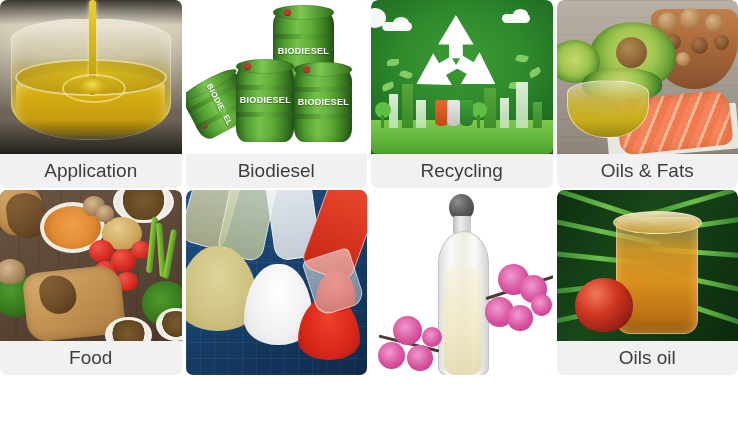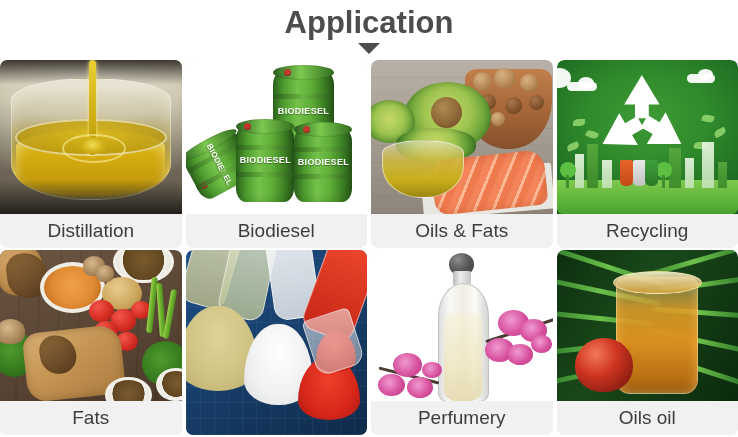--- a/index.html
+++ b/index.html
@@ -367,41 +367,37 @@
   .palm-fruit {
     position:absolute; border-radius:50% 50% 46% 46%;
     background: radial-gradient(circle at 36% 30%, #f2795a 0%, #cf3521 40%, #8c1d12 80%, #5e1109 100%);
   }
 </style>
 </head>
 <body>
 
 <div class="page">
 
-  <div class="header">
-    <div class="title">Application</div>
-    <div class="caret"></div>
-  </div>
 
   <div class="grid">
 
     <div class="tile">
       <div class="thumb">
         <div class="scene distil-bg">
           <div class="distil-dark-top"></div>
           <div class="bowl-outer"></div>
           <div class="bowl-liquid"></div>
           <div class="bowl-rim"></div>
           <div class="pour-stream"></div>
           <div class="pour-ring"></div>
           <div class="pour-splash"></div>
           <div class="distil-dark-bot"></div>
         </div>
       </div>
-      <div class="caption">Distillation</div>
+      <div class="caption">Application</div>
     </div>
 
     <div class="tile">
       <div class="thumb">
         <div class="scene bio-bg">
 
           <div class="barrel" style="left:48%; top:7%; width:34%; height:58%;">
             <div class="barrel-top"></div>
             <div class="barrel-label">BIODIESEL</div>
             <div class="barrel-cap" style="left:18%; top:-2px;"></div>
@@ -420,20 +416,69 @@
           </div>
 
           <div class="barrel" style="left:60%; top:44%; width:32%; height:48%;">
             <div class="barrel-top"></div>
             <div class="barrel-label">BIODIESEL</div>
             <div class="barrel-cap" style="left:14%; top:-2px;"></div>
           </div>
         </div>
       </div>
       <div class="caption">Biodiesel</div>
+    </div>
+
+    <div class="tile">
+      <div class="thumb">
+        <div class="scene recy-bg">
+
+          <div class="cloud" style="left:6%; top:14%; width:30px; height:9px;"></div>
+          <div class="cloud" style="left:12%; top:11%; width:16px; height:12px; border-radius:50%;"></div>
+          <div class="cloud" style="left:72%; top:9%; width:28px; height:9px;"></div>
+          <div class="cloud" style="left:78%; top:6%; width:15px; height:11px; border-radius:50%;"></div>
+          <div class="cloud" style="left:-4%; top:5%; width:22px; height:20px; border-radius:50%;"></div>
+
+          <div class="leafdot" style="left:9%;  top:38%;"></div>
+          <div class="leafdot" style="left:16%; top:46%; transform:rotate(24deg);"></div>
+          <div class="leafdot" style="left:6%;  top:54%; transform:rotate(-18deg);"></div>
+          <div class="leafdot" style="left:80%; top:36%; transform:rotate(14deg);"></div>
+          <div class="leafdot" style="left:87%; top:45%; transform:rotate(-26deg);"></div>
+          <div class="leafdot" style="left:76%; top:53%; transform:rotate(8deg);"></div>
+
+          <svg class="recy-symbol" viewBox="0 0 100 100">
+            <path d="M50 6 L68 36 L57 36 L57 50 L43 50 L43 36 L32 36 Z" fill="#ffffff"></path>
+            <path d="M10 76 L27 45 L33 55 L45 48 L52 60 L40 67 L46 77 Z" fill="#ffffff"></path>
+            <path d="M90 76 L55 76 L61 66 L49 59 L56 47 L68 54 L74 44 Z" fill="#ffffff"></path>
+          </svg>
+          <div class="recy-ground"></div>
+
+          <div class="bld" style="left:10%; bottom:17%; width:9px; height:34px;"></div>
+          <div class="bld dark" style="left:17%; bottom:17%; width:11px; height:44px;"></div>
+          <div class="bld" style="left:25%; bottom:17%; width:10px; height:28px;"></div>
+          <div class="bld dark" style="left:62%; bottom:17%; width:12px; height:40px;"></div>
+          <div class="bld" style="left:71%; bottom:17%; width:9px; height:30px;"></div>
+          <div class="bld" style="left:80%; bottom:17%; width:12px; height:46px;"></div>
+          <div class="bld dark" style="left:89%; bottom:17%; width:9px; height:26px;"></div>
+
+          <div class="tree" style="left:2%;">
+              <div class="crown"></div>
+              <div class="trunk"></div>
+            </div>
+          <div class="tree" style="left:55%;">
+              <div class="crown"></div>
+              <div class="trunk"></div>
+            </div>
+
+          <div class="bin" style="left:35%; background:linear-gradient(180deg,#e8642a,#c24a18);"></div>
+          <div class="bin" style="left:42%; background:linear-gradient(180deg,#e9e9e9,#c2c2c2);"></div>
+          <div class="bin" style="left:49%; background:linear-gradient(180deg,#3fa03c,#2a7a28);"></div>
+        </div>
+      </div>
+      <div class="caption">Recycling</div>
     </div>
 
     <div class="tile">
       <div class="thumb">
         <div class="scene oils-bg">
           <div class="nut-bowl" style="left:52%; top:6%; width:48%; height:52%;"></div>
           <div class="nut" style="left:56%; top:8%;  width:19px; height:19px;"></div>
           <div class="nut" style="left:68%; top:5%;  width:21px; height:21px;"></div>
           <div class="nut" style="left:82%; top:9%;  width:18px; height:18px;"></div>
           <div class="nut dark" style="left:60%; top:22%; width:16px; height:16px;"></div>
@@ -443,69 +488,20 @@
           <div class="avocado-half" style="left:18%; top:14%; width:48%; height:44%; border-radius:50% 50% 46% 46%;"></div>
           <div class="avocado-pit" style="left:33%; top:24%; width:17%; height:20%;"></div>
           <div class="avocado-half" style="left:-4%; top:26%; width:28%; height:28%;"></div>
           <div class="avocado-half" style="left:14%; top:44%; width:44%; height:22%; border-radius:46%;"></div>
           <div class="salmon-board" style="left:28%; top:70%; width:72%; height:30%;"></div>
           <div class="salmon" style="left:34%; top:62%; width:62%; height:36%;"></div>
           <div class="oil-bowl" style="left:6%; top:52%; width:44%; height:36%;"></div>
         </div>
       </div>
       <div class="caption">Oils &amp; Fats</div>
-    </div>
-
-    <div class="tile">
-      <div class="thumb">
-        <div class="scene recy-bg">
-
-          <div class="cloud" style="left:6%; top:14%; width:30px; height:9px;"></div>
-          <div class="cloud" style="left:12%; top:11%; width:16px; height:12px; border-radius:50%;"></div>
-          <div class="cloud" style="left:72%; top:9%; width:28px; height:9px;"></div>
-          <div class="cloud" style="left:78%; top:6%; width:15px; height:11px; border-radius:50%;"></div>
-          <div class="cloud" style="left:-4%; top:5%; width:22px; height:20px; border-radius:50%;"></div>
-
-          <div class="leafdot" style="left:9%;  top:38%;"></div>
-          <div class="leafdot" style="left:16%; top:46%; transform:rotate(24deg);"></div>
-          <div class="leafdot" style="left:6%;  top:54%; transform:rotate(-18deg);"></div>
-          <div class="leafdot" style="left:80%; top:36%; transform:rotate(14deg);"></div>
-          <div class="leafdot" style="left:87%; top:45%; transform:rotate(-26deg);"></div>
-          <div class="leafdot" style="left:76%; top:53%; transform:rotate(8deg);"></div>
-
-          <svg class="recy-symbol" viewBox="0 0 100 100">
-            <path d="M50 6 L68 36 L57 36 L57 50 L43 50 L43 36 L32 36 Z" fill="#ffffff"></path>
-            <path d="M10 76 L27 45 L33 55 L45 48 L52 60 L40 67 L46 77 Z" fill="#ffffff"></path>
-            <path d="M90 76 L55 76 L61 66 L49 59 L56 47 L68 54 L74 44 Z" fill="#ffffff"></path>
-          </svg>
-          <div class="recy-ground"></div>
-
-          <div class="bld" style="left:10%; bottom:17%; width:9px; height:34px;"></div>
-          <div class="bld dark" style="left:17%; bottom:17%; width:11px; height:44px;"></div>
-          <div class="bld" style="left:25%; bottom:17%; width:10px; height:28px;"></div>
-          <div class="bld dark" style="left:62%; bottom:17%; width:12px; height:40px;"></div>
-          <div class="bld" style="left:71%; bottom:17%; width:9px; height:30px;"></div>
-          <div class="bld" style="left:80%; bottom:17%; width:12px; height:46px;"></div>
-          <div class="bld dark" style="left:89%; bottom:17%; width:9px; height:26px;"></div>
-
-          <div class="tree" style="left:2%;">
-              <div class="crown"></div>
-              <div class="trunk"></div>
-            </div>
-          <div class="tree" style="left:55%;">
-              <div class="crown"></div>
-              <div class="trunk"></div>
-            </div>
-
-          <div class="bin" style="left:35%; background:linear-gradient(180deg,#e8642a,#c24a18);"></div>
-          <div class="bin" style="left:42%; background:linear-gradient(180deg,#e9e9e9,#c2c2c2);"></div>
-          <div class="bin" style="left:49%; background:linear-gradient(180deg,#3fa03c,#2a7a28);"></div>
-        </div>
-      </div>
-      <div class="caption">Recycling</div>
     </div>
 
     <div class="tile">
       <div class="thumb">
         <div class="scene food-bg">
           <div class="bread" style="left:-2%; top:-4%; width:26%; height:34%; transform:rotate(-10deg);"></div>
           <div class="bread dark" style="left:4%; top:2%; width:22%; height:30%; transform:rotate(-8deg);"></div>
           <div class="lentil-bowl" style="left:22%; top:8%; width:36%; height:34%;"></div>
           <div class="grain-bowl" style="left:62%; top:-6%; width:34%; height:28%;"></div>
           <div class="onion" style="left:56%; top:18%; width:22%; height:22%;"></div>
@@ -521,21 +517,21 @@
           <div class="celery" style="left:92%; top:26%; width:6px; height:50px; transform:rotate(10deg);"></div>
           <div class="greens" style="left:78%; top:60%; width:26%; height:30%;"></div>
           <div class="greens" style="left:-4%; top:54%; width:24%; height:30%;"></div>
           <div class="mushroom" style="left:-2%; top:46%; width:16%; height:16%;"></div>
           <div class="bread" style="left:14%; top:52%; width:54%; height:46%; transform:rotate(-6deg);"></div>
           <div class="bread dark" style="left:22%; top:56%; width:20%; height:26%; transform:rotate(-10deg);"></div>
           <div class="grain-bowl" style="left:58%; top:84%; width:26%; height:24%;"></div>
           <div class="grain-bowl" style="left:86%; top:78%; width:22%; height:22%;"></div>
         </div>
       </div>
-      <div class="caption">Fats</div>
+      <div class="caption">Food</div>
     </div>
 
     <div class="tile">
       <div class="thumb">
         <div class="scene chem-bg">
           <div class="tube" style="left:2%; top:-16%; width:24%; height:46%; transform:rotate(16deg); background:linear-gradient(180deg,rgba(235,232,190,.8),rgba(205,198,140,.75));"></div>
           <div class="tube" style="left:22%; top:-12%; width:24%; height:48%; transform:rotate(12deg); background:linear-gradient(180deg,rgba(222,226,200,.85),rgba(186,195,150,.8));"></div>
           <div class="tube" style="left:46%; top:-14%; width:24%; height:50%; transform:rotate(-8deg); background:linear-gradient(180deg,rgba(252,252,252,.9),rgba(226,230,234,.85));"></div>
           <div class="tube" style="left:72%; top:-10%; width:28%; height:56%; transform:rotate(20deg); background:linear-gradient(180deg,#ef4a2e,#c62616);"></div>
           <div class="powder yellow" style="left:-4%; top:30%; width:44%; height:46%;"></div>
@@ -560,21 +556,20 @@
           <div class="blossom" style="left:82%; top:46%; width:15%; height:15%;"></div>
           <div class="blossom" style="left:63%; top:58%; width:16%; height:16%;"></div>
           <div class="blossom" style="left:75%; top:62%; width:14%; height:14%;"></div>
           <div class="blossom" style="left:88%; top:56%; width:12%; height:12%;"></div>
           <div class="blossom" style="left:12%; top:68%; width:16%; height:16%;"></div>
           <div class="blossom" style="left:4%;  top:82%; width:15%; height:15%;"></div>
           <div class="blossom" style="left:20%; top:84%; width:14%; height:14%;"></div>
           <div class="blossom" style="left:28%; top:74%; width:11%; height:11%;"></div>
         </div>
       </div>
-      <div class="caption">Perfumery</div>
     </div>
 
     <div class="tile">
       <div class="thumb">
         <div class="scene palm-bg">
           <div class="frond" style="left:-6%; top:10%; width:70%; transform:rotate(18deg);"></div>
           <div class="frond" style="left:-8%; top:26%; width:66%; transform:rotate(12deg);"></div>
           <div class="frond" style="left:-6%; top:44%; width:60%; transform:rotate(6deg);"></div>
           <div class="frond" style="left:-4%; top:62%; width:58%; transform:rotate(-6deg);"></div>
           <div class="frond" style="left:-4%; top:78%; width:62%; transform:rotate(-12deg);"></div>

